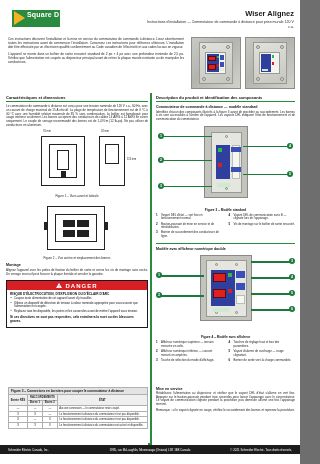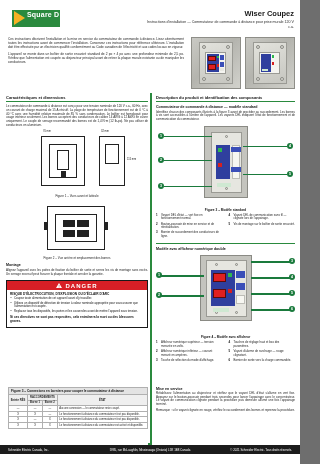--- a/index.html
+++ b/index.html
@@ -100,21 +100,21 @@
 </head>
 <body>
 
 <div class="page">
 
   <div class="header">
     <div class="logo"></div>
     <div class="logo-chev"></div>
     <div class="logo-txt">Square D</div>
     <div class="logo-bar"></div>
-    <div class="doc-title">Wiser Coupez</div>
+    <div class="doc-title">Wiser Alignez</div>
     <div class="doc-sub">Instructions d'installation — Commutateur de commande à distance pour prise murale 120 V c.a.</div>
   </div>
 
   <div class="intro">
     <div class="para">Ces instructions décrivent l'installation et la mise en service du commutateur de commande à distance. Lisez attentivement toutes les instructions avant de commencer l'installation. Conservez ces instructions pour référence ultérieure. L'installation doit être effectuée par un électricien qualifié conformément au Code canadien de l'électricité et aux codes locaux en vigueur.</div>
     <div class="para">L'appareil se monte dans un boîtier de sortie encastré standard de 2 po × 4 po avec une profondeur minimale de 2,5 po. Vérifiez que l'alimentation est coupée au disjoncteur principal avant de retirer la plaque murale existante ou de manipuler les conducteurs.</div>
   </div>
 
   <div class="photos">
 

